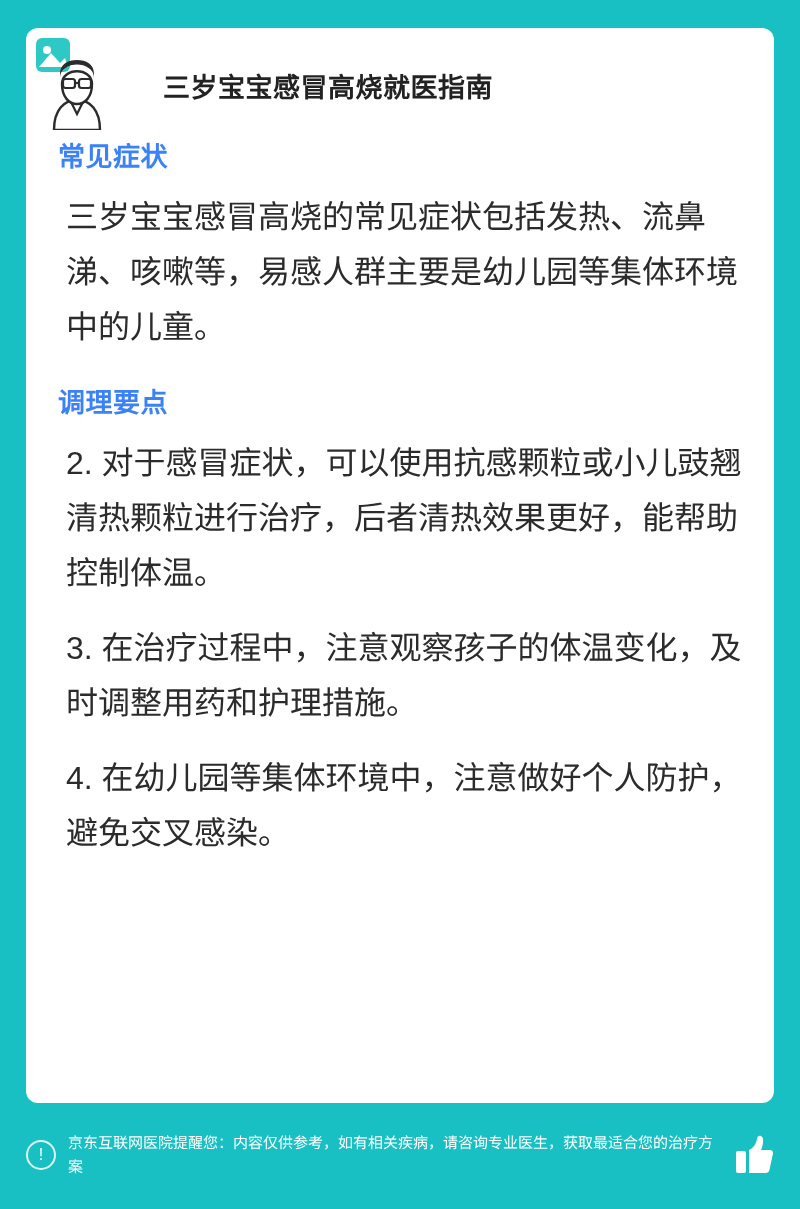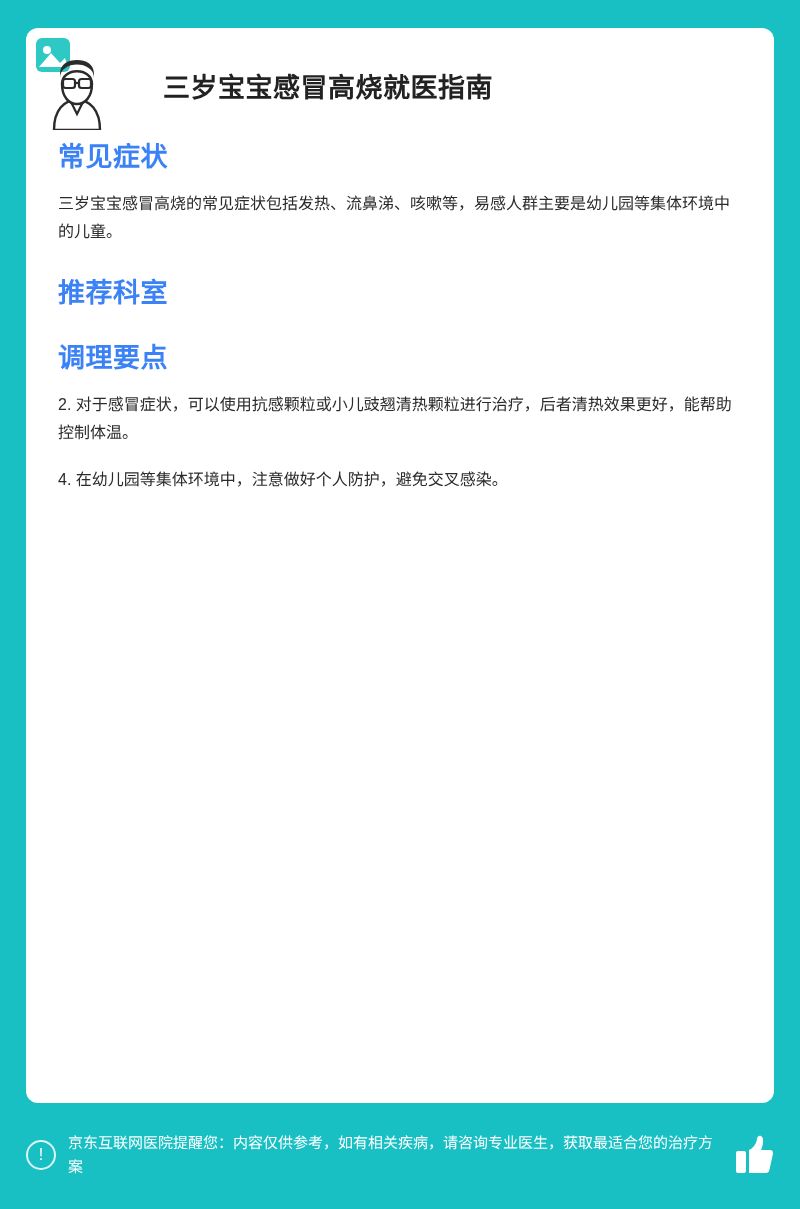--- a/index.html
+++ b/index.html
@@ -51,24 +51,24 @@
   }
   h2 {
     font-size: 27px;
     font-weight: bold;
     color: #3b82f6;
     margin: 26px 0 16px 0;
     letter-spacing: .5px;
   }
   h2:first-child { margin-top: 0; }
   p {
-    font-size: 16px;
+    font-size: 32px;
     line-height: 1.72;
     color: #2b2b2b;
-    margin: 0 0 18px 0;
+    margin: 0 0 18px 8px;
   }
   p.dept {
     margin-bottom: 22px;
   }
   .step {
     margin-bottom: 20px;
   }
 
   .footer {
     position: absolute;
@@ -130,24 +130,24 @@
       </svg>
     </div>
 
     <div class="title">三岁宝宝感冒高烧就医指南</div>
 
     <div class="content">
 
       <h2>常见症状</h2>
       <p>三岁宝宝感冒高烧的常见症状包括发热、流鼻涕、咳嗽等，易感人群主要是幼儿园等集体环境中的儿童。</p>
 
-      <h2>推荐科室</h2>
 
       <h2>调理要点</h2>
       <p class="step">2. 对于感冒症状，可以使用抗感颗粒或小儿豉翘清热颗粒进行治疗，后者清热效果更好，能帮助控制体温。</p>
+      <p class="step">3. 在治疗过程中，注意观察孩子的体温变化，及时调整用药和护理措施。</p>
       <p class="step">4. 在幼儿园等集体环境中，注意做好个人防护，避免交叉感染。</p>
 
     </div>
   </div>
 
   <div class="footer">
     <div class="footer-icon">!</div>
     <div class="footer-text">京东互联网医院提醒您：内容仅供参考，如有相关疾病，请咨询专业医生，获取最适合您的治疗方案</div>
     <div class="thumb">
       <svg width="40" height="46" viewBox="0 0 40 46" xmlns="http://www.w3.org/2000/svg">

